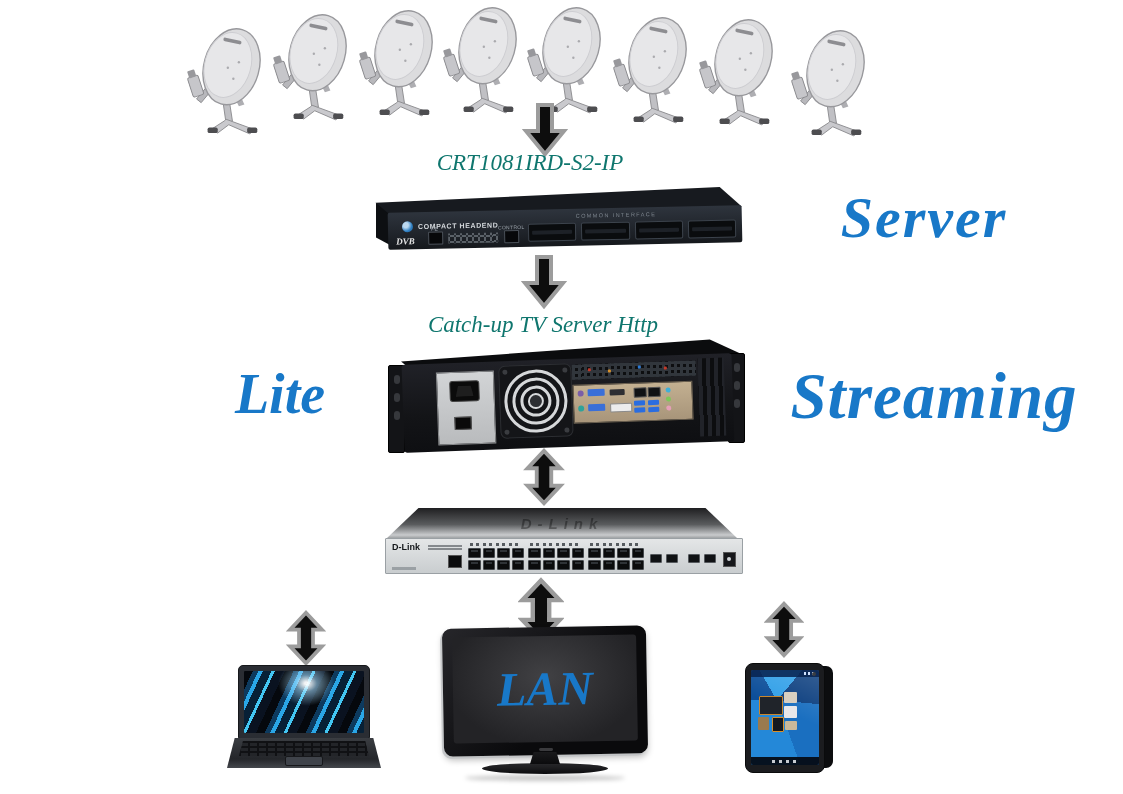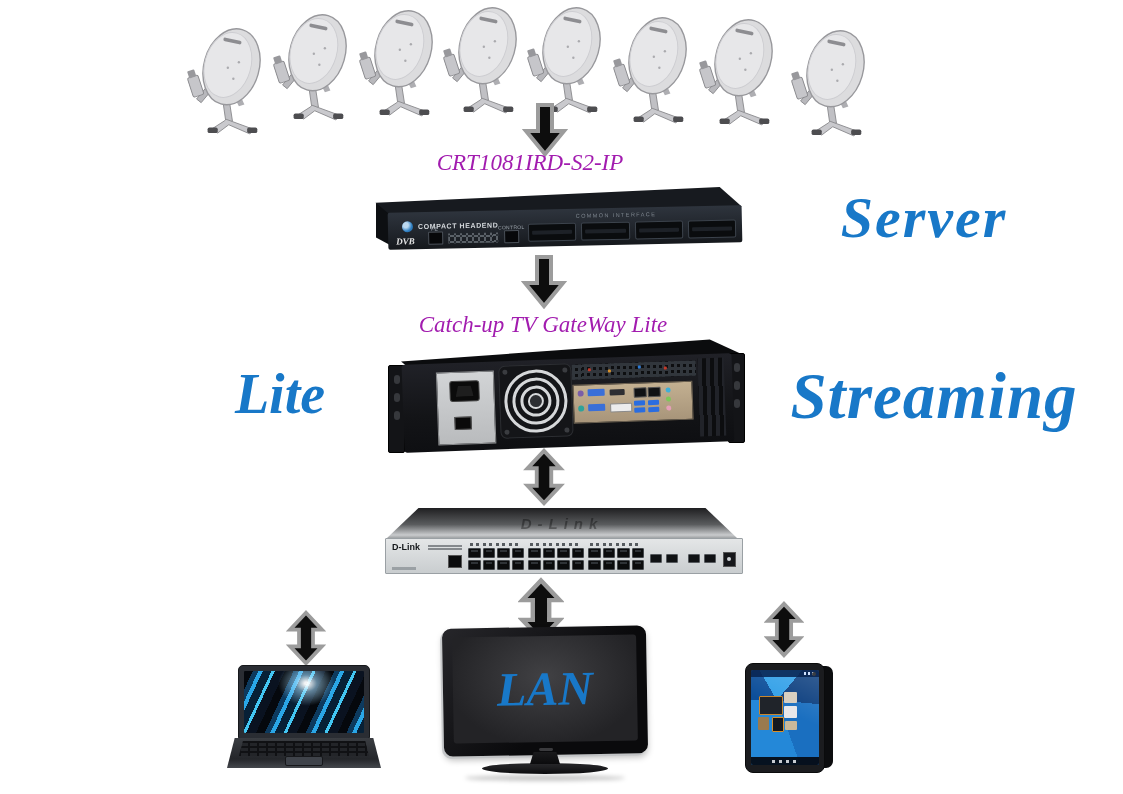--- a/index.html
+++ b/index.html
@@ -3,21 +3,21 @@
 <meta charset="utf-8">
 <style>
   html,body{margin:0;padding:0;background:#fff;}
   .stage{position:relative;width:1123px;height:794px;background:#fff;overflow:hidden;
          font-family:"Liberation Serif",serif;}
   .abs{position:absolute;}
 
   
   .biglabel{font-family:"Liberation Serif",serif;font-weight:bold;font-style:italic;
             text-align:center;white-space:nowrap;line-height:1;}
-  .modeltitle{font-family:"Liberation Serif",serif;font-style:italic;color:#a21caf;
+  .modeltitle{font-family:"Liberation Serif",serif;font-style:italic;color:#0f766e;
               font-size:23px;text-align:center;white-space:nowrap;}
 
   
   .dish{position:absolute;width:92px;height:115px;}
 
   
   .arrow svg{display:block;}
 
   
   .gw{left:370px;top:187px;width:372px;height:66px;}
@@ -373,21 +373,21 @@
         </div>
     </div>
   </div>
 
   <div class="abs arrow" style="left:521px;top:254px;">
     <svg viewBox="0 0 46 56" width="46" height="56">
       <path d="M16,3 H30 V29 H42 L23,52 L4,29 H16 Z" fill="#0d0d0d" stroke="#9c9c9c" stroke-width="4"></path>
     </svg>
   </div>
 
-  <div class="abs modeltitle" style="left:378px;top:312px;width:330px;">Catch-up TV GateWay Lite</div>
+  <div class="abs modeltitle" style="left:378px;top:312px;width:330px;">Catch-up TV Server Http</div>
 
   <div class="abs biglabel" style="left: 190px; top: 366px; width: 180px; font-size: 56px; color: rgb(24, 120, 200);">Lite</div>
   <div class="abs biglabel" style="left: 748px; top: 364px; width: 372px; font-size: 65px; letter-spacing: 1px; color: rgb(24, 120, 200);">Streaming</div>
 
   <div class="abs srv">
     <div class="srv-top"></div>
     <div class="srv-ear srv-earL">
       <div class="srv-hole"></div>
         <div class="srv-hole"></div>
         <div class="srv-hole"></div>

